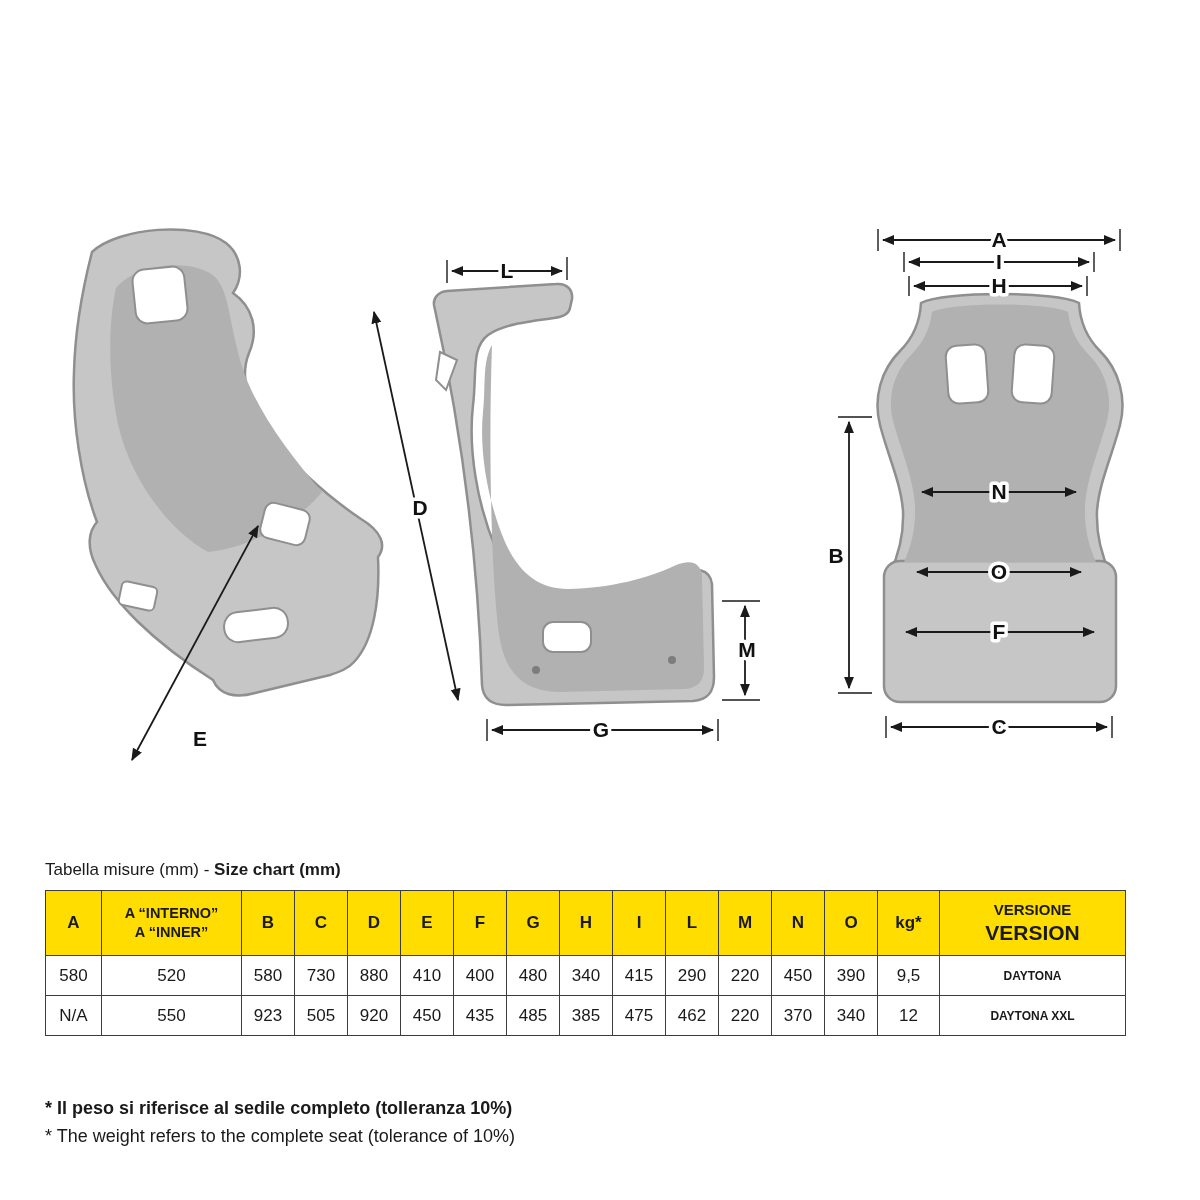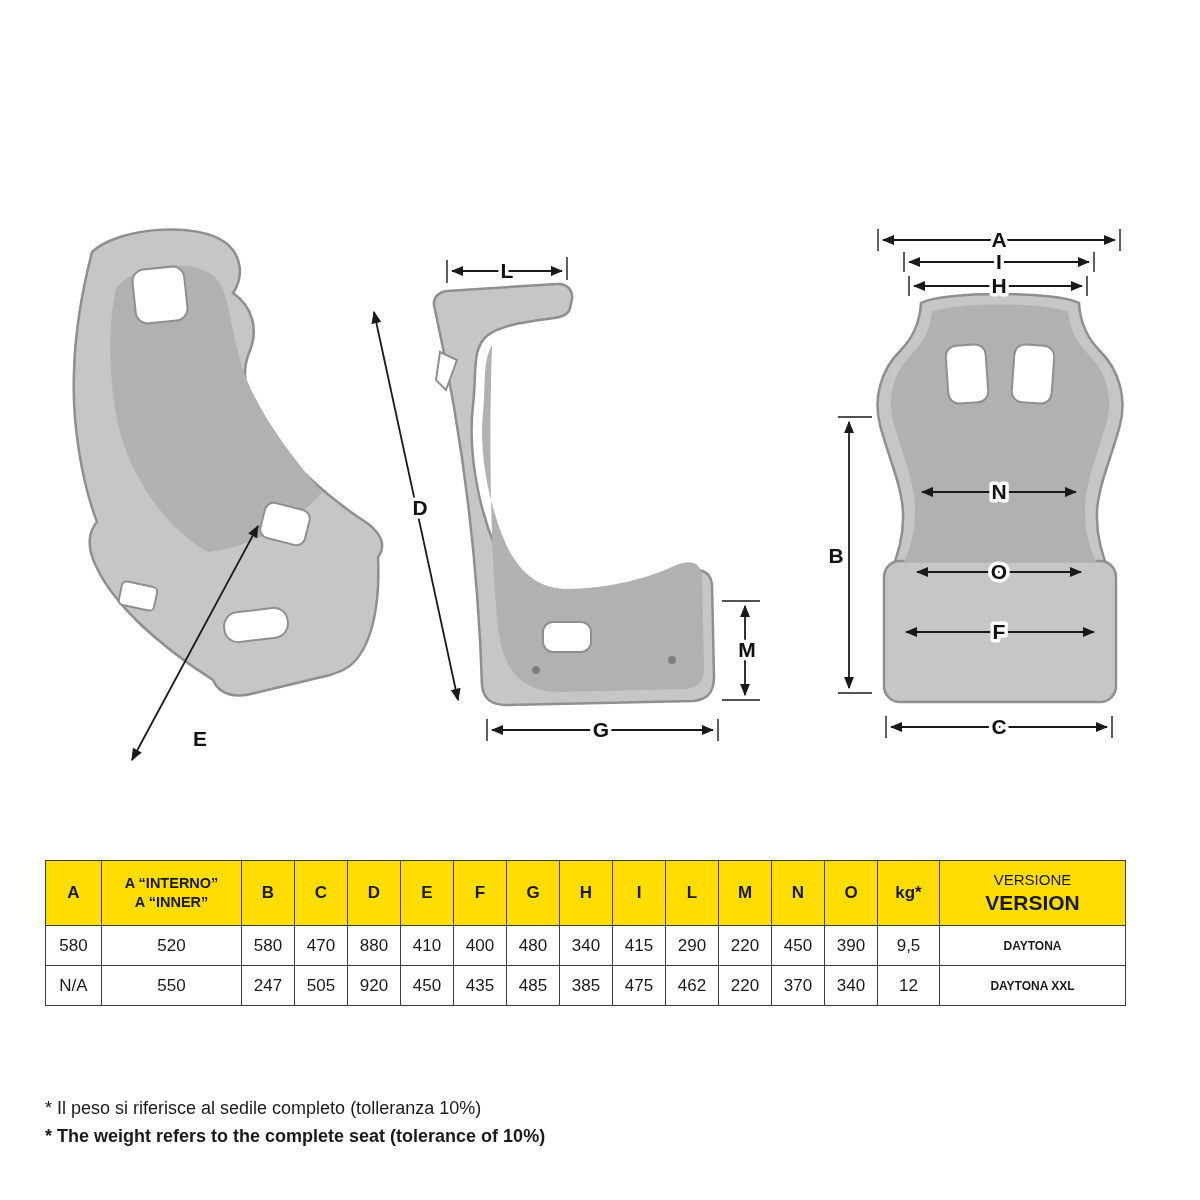--- a/index.html
+++ b/index.html
@@ -27,28 +27,28 @@
   .table-section { position:absolute; top:860px; left:45px; width:1080px; }
   .table-title { font-size:17px; margin:0 0 10px 0; }
   .table-title .bold { font-weight:bold; }
   table.size-chart { border-collapse:collapse; width:1080px; table-layout:fixed; }
   .size-chart th, .size-chart td {
     border:1px solid #3c3c3c; text-align:center; vertical-align:middle;
     padding:0; overflow:hidden;
   }
   .size-chart thead th { background:#ffdd00; height:64px; font-weight:bold; font-size:17px; }
   .size-chart thead th.hdr-sub div { font-size:14.5px; line-height:1.3; }
-  .size-chart thead th.hdr-version .ver-top { font-weight:normal; font-size:15px; line-height:1.3; }
+  .size-chart thead th.hdr-version .ver-top { font-weight:bold; font-size:15px; line-height:1.3; }
   .size-chart thead th.hdr-version .ver-bottom { font-weight:bold; font-size:21px; line-height:1.3; }
   .size-chart tbody td { height:39px; font-size:17px;text-align:center; }
   .size-chart tbody td.version-cell { font-weight:bold; font-size:12px; }
 
   .notes { position:absolute; top:1098px; left:45px; font-size:18px; }
-  .note-it { font-weight:normal; }
-  .note-en { font-weight:bold; margin-top:7px; }
+  .note-it { font-weight:bold; }
+  .note-en { font-weight:normal; margin-top:7px; }
 </style>
 </head>
 <body>
 
 <svg class="diagram" width="1200" height="850" viewBox="0 0 1200 850">
   <defs>
     <marker id="ah" viewBox="0 0 10 10" markerWidth="7" markerHeight="7" refX="9" refY="5" orient="auto-start-reverse">
       <path d="M0,1 L10,5 L0,9 Z" fill="#1a1a1a"></path>
     </marker>
   </defs>
@@ -142,20 +142,21 @@
   </g>
   <g>
     <line class="ext" x1="886" y1="716" x2="886" y2="738"></line>
     <line class="ext" x1="1112" y1="716" x2="1112" y2="738"></line>
     <line class="dim" x1="891" y1="727" x2="1107" y2="727" marker-start="url(#ah)" marker-end="url(#ah)"></line>
     <text class="dimlabel" x="999" y="734">C</text>
   </g>
 </svg>
 
 <div class="table-section">
+  <p class="table-title"><span>Tabella misure (mm) - </span><span class="bold">Size chart (mm)</span></p>
 
   <table class="size-chart">
     <colgroup>
       <col style="width:56px">
         <col style="width:140px">
       <col style="width:53px">
         <col style="width:53px">
         <col style="width:53px">
         <col style="width:53px">
       <col style="width:53px">
@@ -193,38 +194,38 @@
           <div class="ver-top">VERSIONE</div>
           <div class="ver-bottom">VERSION</div>
         </th>
       </tr>
     </thead>
     <tbody>
       <tr>
         <td>580</td>
         <td>520</td>
         <td>580</td>
-        <td>470</td>
+        <td>730</td>
         <td>880</td>
         <td>410</td>
         <td>400</td>
         <td>480</td>
         <td>340</td>
         <td>415</td>
         <td>290</td>
         <td>220</td>
         <td>450</td>
         <td>390</td>
         <td>9,5</td>
         <td class="version-cell">DAYTONA</td>
       </tr>
       <tr>
         <td>N/A</td>
         <td>550</td>
-        <td>247</td>
+        <td>923</td>
         <td>505</td>
         <td>920</td>
         <td>450</td>
         <td>435</td>
         <td>485</td>
         <td>385</td>
         <td>475</td>
         <td>462</td>
         <td>220</td>
         <td>370</td>

